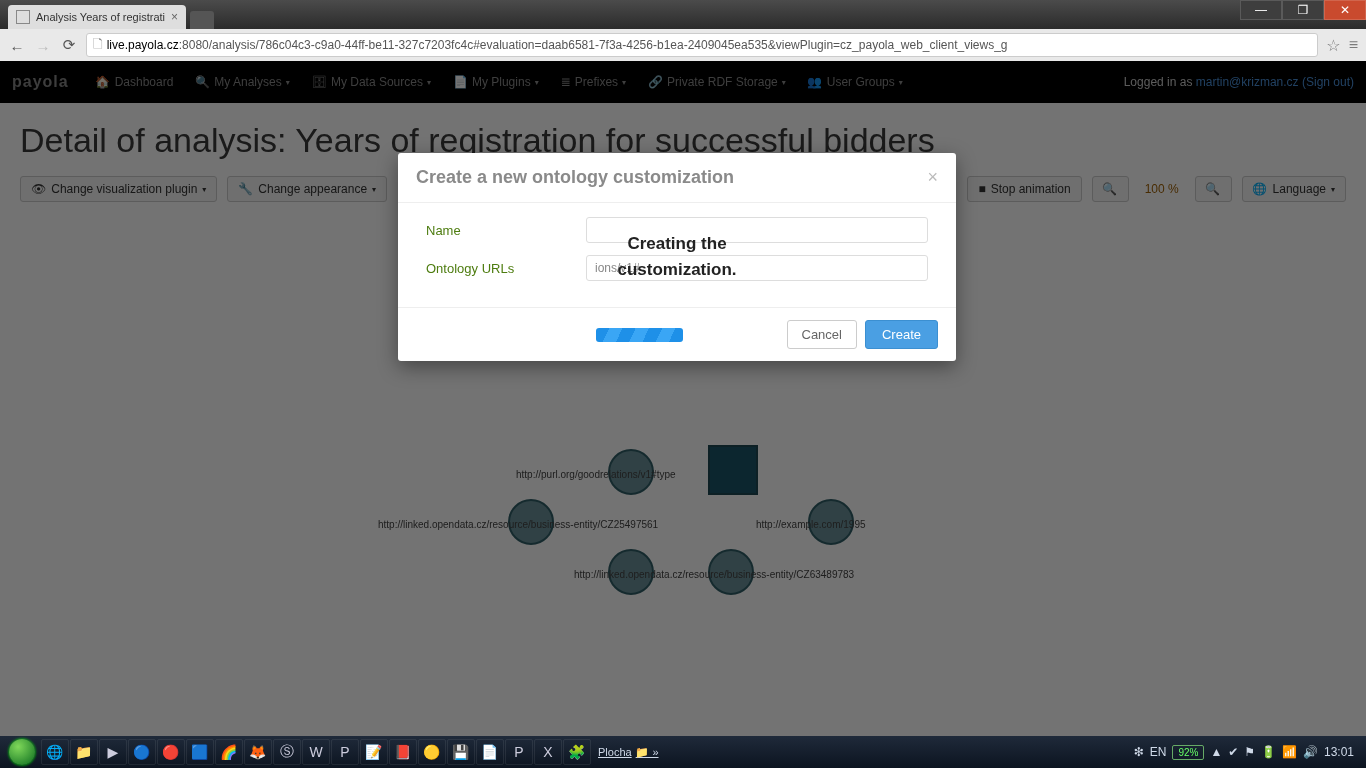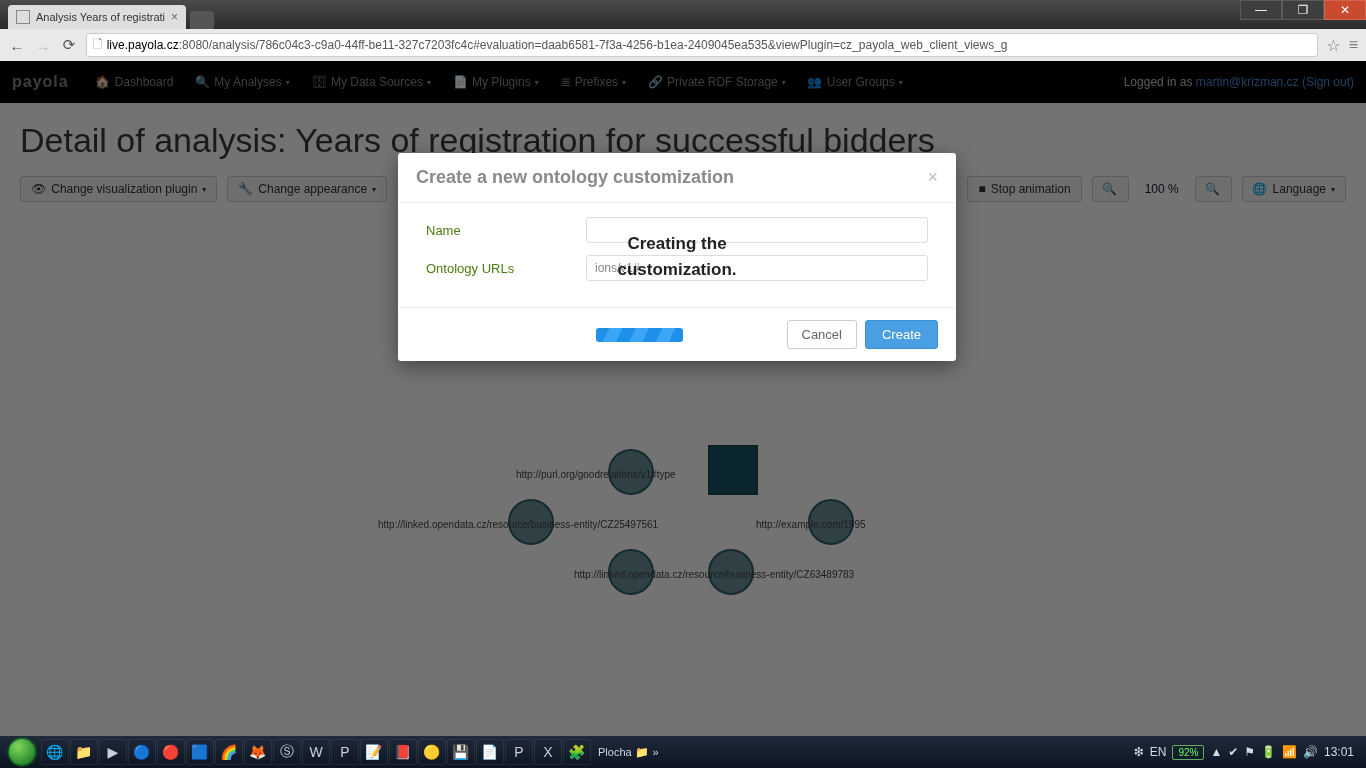--- a/index.html
+++ b/index.html
@@ -37,21 +37,21 @@
 
   .page { padding:18px 20px; color:#333; }
   .page-title { font-size:34px; font-weight:normal; color:#3a3a3a; margin-bottom:16px; }
   .tabs { display:flex; align-items:center; border-bottom:1px solid #ddd; }
   .tab { padding:8px 16px; font-size:13px; color:#3b73af; cursor:pointer; }
   .tab.active { border:1px solid #ddd; border-bottom-color:#fff; margin-bottom:-1px; color:#555; background:#fff; border-radius:3px 3px 0 0;}
   .page-actions { margin-left:auto; display:flex; gap:8px; }
   .btn { border:1px solid #ccc; background:#f5f5f5; color:#333; padding:5px 10px; border-radius:3px; font-size:12px; display:flex; align-items:center; gap:5px; cursor:pointer; }
   .toolbar { display:flex; gap:10px; margin-top:14px; align-items:center; }
   .toolbar .spacer { flex:1; }
-  .zoom-pct { padding:4px 6px; font-size:12px; color:#0f172a; }
+  .zoom-pct { padding:4px 6px; font-size:12px; color:#a16207; }
 
   
   .graph { position:absolute; left:0; right:0; top:230px; bottom:0; }
   .node-circle { position:absolute; width:46px; height:46px; border-radius:50%; border:2px solid #2f5e67; background:#6b9199; }
   .node-square { position:absolute; width:50px; height:50px; border:2px solid #1e4752; background:#1b5668; }
   .node-label { position:absolute; font-size:10px; color:#444; white-space:nowrap; }
 
   
   .dimmer { position:absolute; left:0; top:0; right:0; bottom:0; background:rgba(0,0,0,.55); }
   .modal { position:absolute; left:398px; top:92px; width:558px; background:#fff; border-radius:3px; box-shadow:0 6px 20px rgba(0,0,0,.4); }
@@ -66,21 +66,21 @@
   .progress { flex:1; height:14px; border-radius:3px; background:repeating-linear-gradient(115deg,#1e90e8 0 12px,#3aa6f5 12px 24px); max-width:170px; margin-left:180px;}
   .btn-cancel { background:#fff; border:1px solid #ccc; color:#666; padding:6px 14px; border-radius:3px; font-size:13px; }
   .btn-create { background:#4a9fe3; color:#fff; border:1px solid #3b8fd1; padding:6px 16px; border-radius:3px; font-size:13px; }
   .creating-overlay { position:absolute; left:0; right:0; top:28px; text-align:center; font-size:17px; font-weight:bold; color:#222; line-height:1.5; }
 
   
   .taskbar { position:absolute; left:0; right:0; bottom:0; height:32px; background:linear-gradient(#1f2a3a,#0c1420); display:flex; align-items:center; padding:0 4px; gap:1px; }
   .start-btn { width:36px; height:28px; display:flex; align-items:center; justify-content:center; }
   .start-orb { width:26px; height:26px; border-radius:50%; background:radial-gradient(circle at 35% 30%, #7fd85a, #0a6b1e); box-shadow:0 0 3px #0f0; }
   .task-item { width:28px; height:26px; display:flex; align-items:center; justify-content:center; font-size:14px; color:#ccd; border:1px solid rgba(255,255,255,.08); border-radius:2px; }
-  .task-label { font-size:11px; color:#cfd9e8; padding:0 6px; display:flex; align-items:center; gap:4px;}
+  .task-label { font-size:11px; color:#cfd9e8; padding:0 6px; display:flex; align-items:center; gap:4px;text-decoration:underline;}
   .systray { margin-left:auto; display:flex; align-items:center; gap:6px; color:#cfd9e8; font-size:11px; padding-right:8px;}
   .battery { border:1px solid #6a6; color:#6f6; padding:1px 5px; border-radius:2px; font-size:10px;}
   .tray-icon { font-size:12px; color:#cfd9e8; }
 </style>
 </head>
 <body>
 
 <div class="chrome-titlebar">
   <div class="tab-strip">
     <div class="browser-tab">

